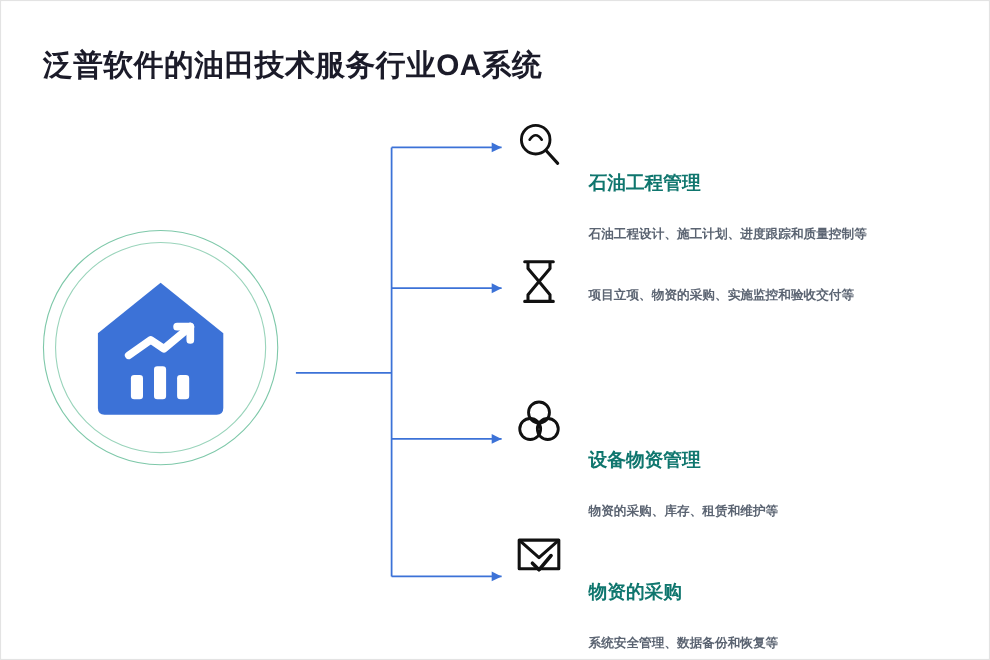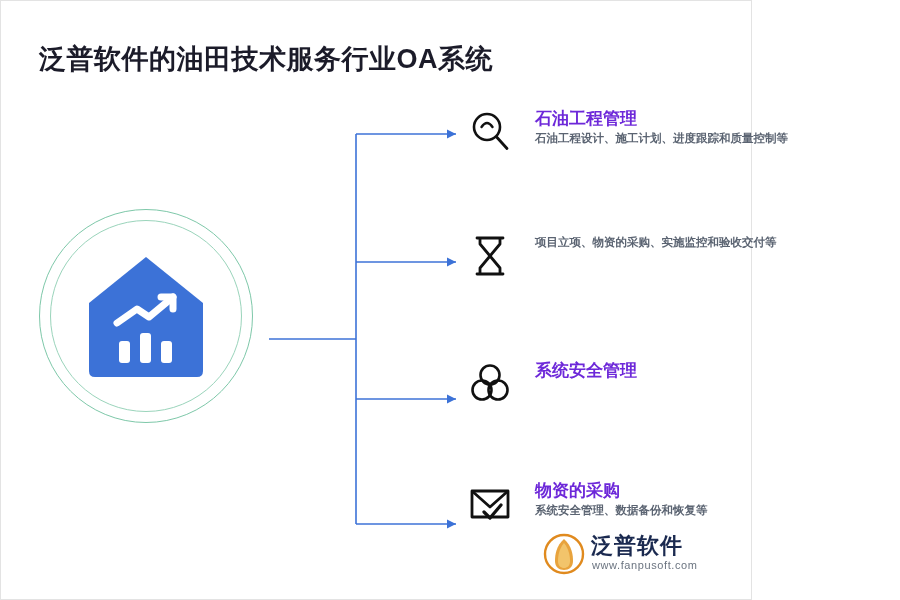--- a/index.html
+++ b/index.html
@@ -9,21 +9,21 @@
   body {
     width: 900px;
     height: 600px;
     background: #ffffff;
     font-family: "Liberation Sans", sans-serif;
     overflow: hidden;
     position: relative;
   }
   .page {
     position: relative;
-    width: 752px;
+    width: 900px;
     height: 600px;
     box-sizing: border-box;
     border: 1px solid #e3e3e3;
   }
   .title {
     position: absolute;
     left: 38px;
     top: 40px;
     font-size: 27px;
     font-weight: bold;
@@ -84,26 +84,27 @@
   }
   .item .texts {
     position: absolute;
     left: 68px;
     top: 0;
     width: 350px;
   }
   .item .heading {
     font-size: 17px;
     font-weight: bold;
-    color: #6d28d9;
+    color: #0f766e;
     line-height: 20px;
     white-space: nowrap;
+    margin-top: 48px;
   }
   .item .desc {
-    margin-top: 1px;
+    margin-top: 28px;
     font-size: 11.5px;
     font-weight: bold;
     color: #5b6472;
     line-height: 16px;
     white-space: nowrap;
   }
 
   .item-0 { top: 108px; }
   .item-1 { top: 232px; }
   .item-2 { top: 360px; }
@@ -212,41 +213,33 @@
 
   <div class="item item-2">
     <div class="icon-box">
       <svg viewBox="0 0 46 46" width="46" height="46">
         <circle cx="23" cy="14" r="9.5" fill="none" stroke="#111111" stroke-width="2.6"></circle>
         <circle cx="15" cy="29" r="9.5" fill="none" stroke="#111111" stroke-width="2.6"></circle>
         <circle cx="31" cy="29" r="9.5" fill="none" stroke="#111111" stroke-width="2.6"></circle>
       </svg>
     </div>
     <div class="texts">
-      <div class="heading">系统安全管理</div>
+      <div class="heading">设备物资管理</div>
+      <div class="desc">物资的采购、库存、租赁和维护等</div>
     </div>
   </div>
 
   <div class="item item-3">
     <div class="icon-box">
       <svg viewBox="0 0 46 46" width="46" height="46">
         <path d="M5 10 L41 10 L41 36 L5 36 Z" fill="none" stroke="#111111" stroke-width="2.8" stroke-linejoin="round"></path>
         <path d="M5 10 L23 26 L41 10" fill="none" stroke="#111111" stroke-width="2.8" stroke-linejoin="round"></path>
         <path d="M17 31 L23 37 L34 24" fill="none" stroke="#111111" stroke-width="3.2" stroke-linecap="round" stroke-linejoin="round"></path>
       </svg>
     </div>
     <div class="texts">
       <div class="heading">物资的采购</div>
       <div class="desc">系统安全管理、数据备份和恢复等</div>
     </div>
   </div>
 
-  <div class="brand">
-    <svg class="brand-mark" viewBox="0 0 42 42">
-      <circle cx="21" cy="21" r="19" fill="none" stroke="#e08a1e" stroke-width="2.4"></circle>
-      <path d="M21 6 C13 13 12 22 12 28 C12 34 16 37 21 37 C26 37 30 34 30 28 C30 22 29 13 21 6 Z" fill="#e8a33d"></path>
-      <path d="M21 10 C16 16 15 23 15 28 C15 33 18 35 21 35 C24 35 27 33 27 28 C27 23 26 16 21 10 Z" fill="#f2c46b"></path>
-    </svg>
-    <div class="brand-name">泛普软件</div>
-    <div class="brand-url">www.fanpusoft.com</div>
-  </div>
 
 </div>
 
 </body></html>

